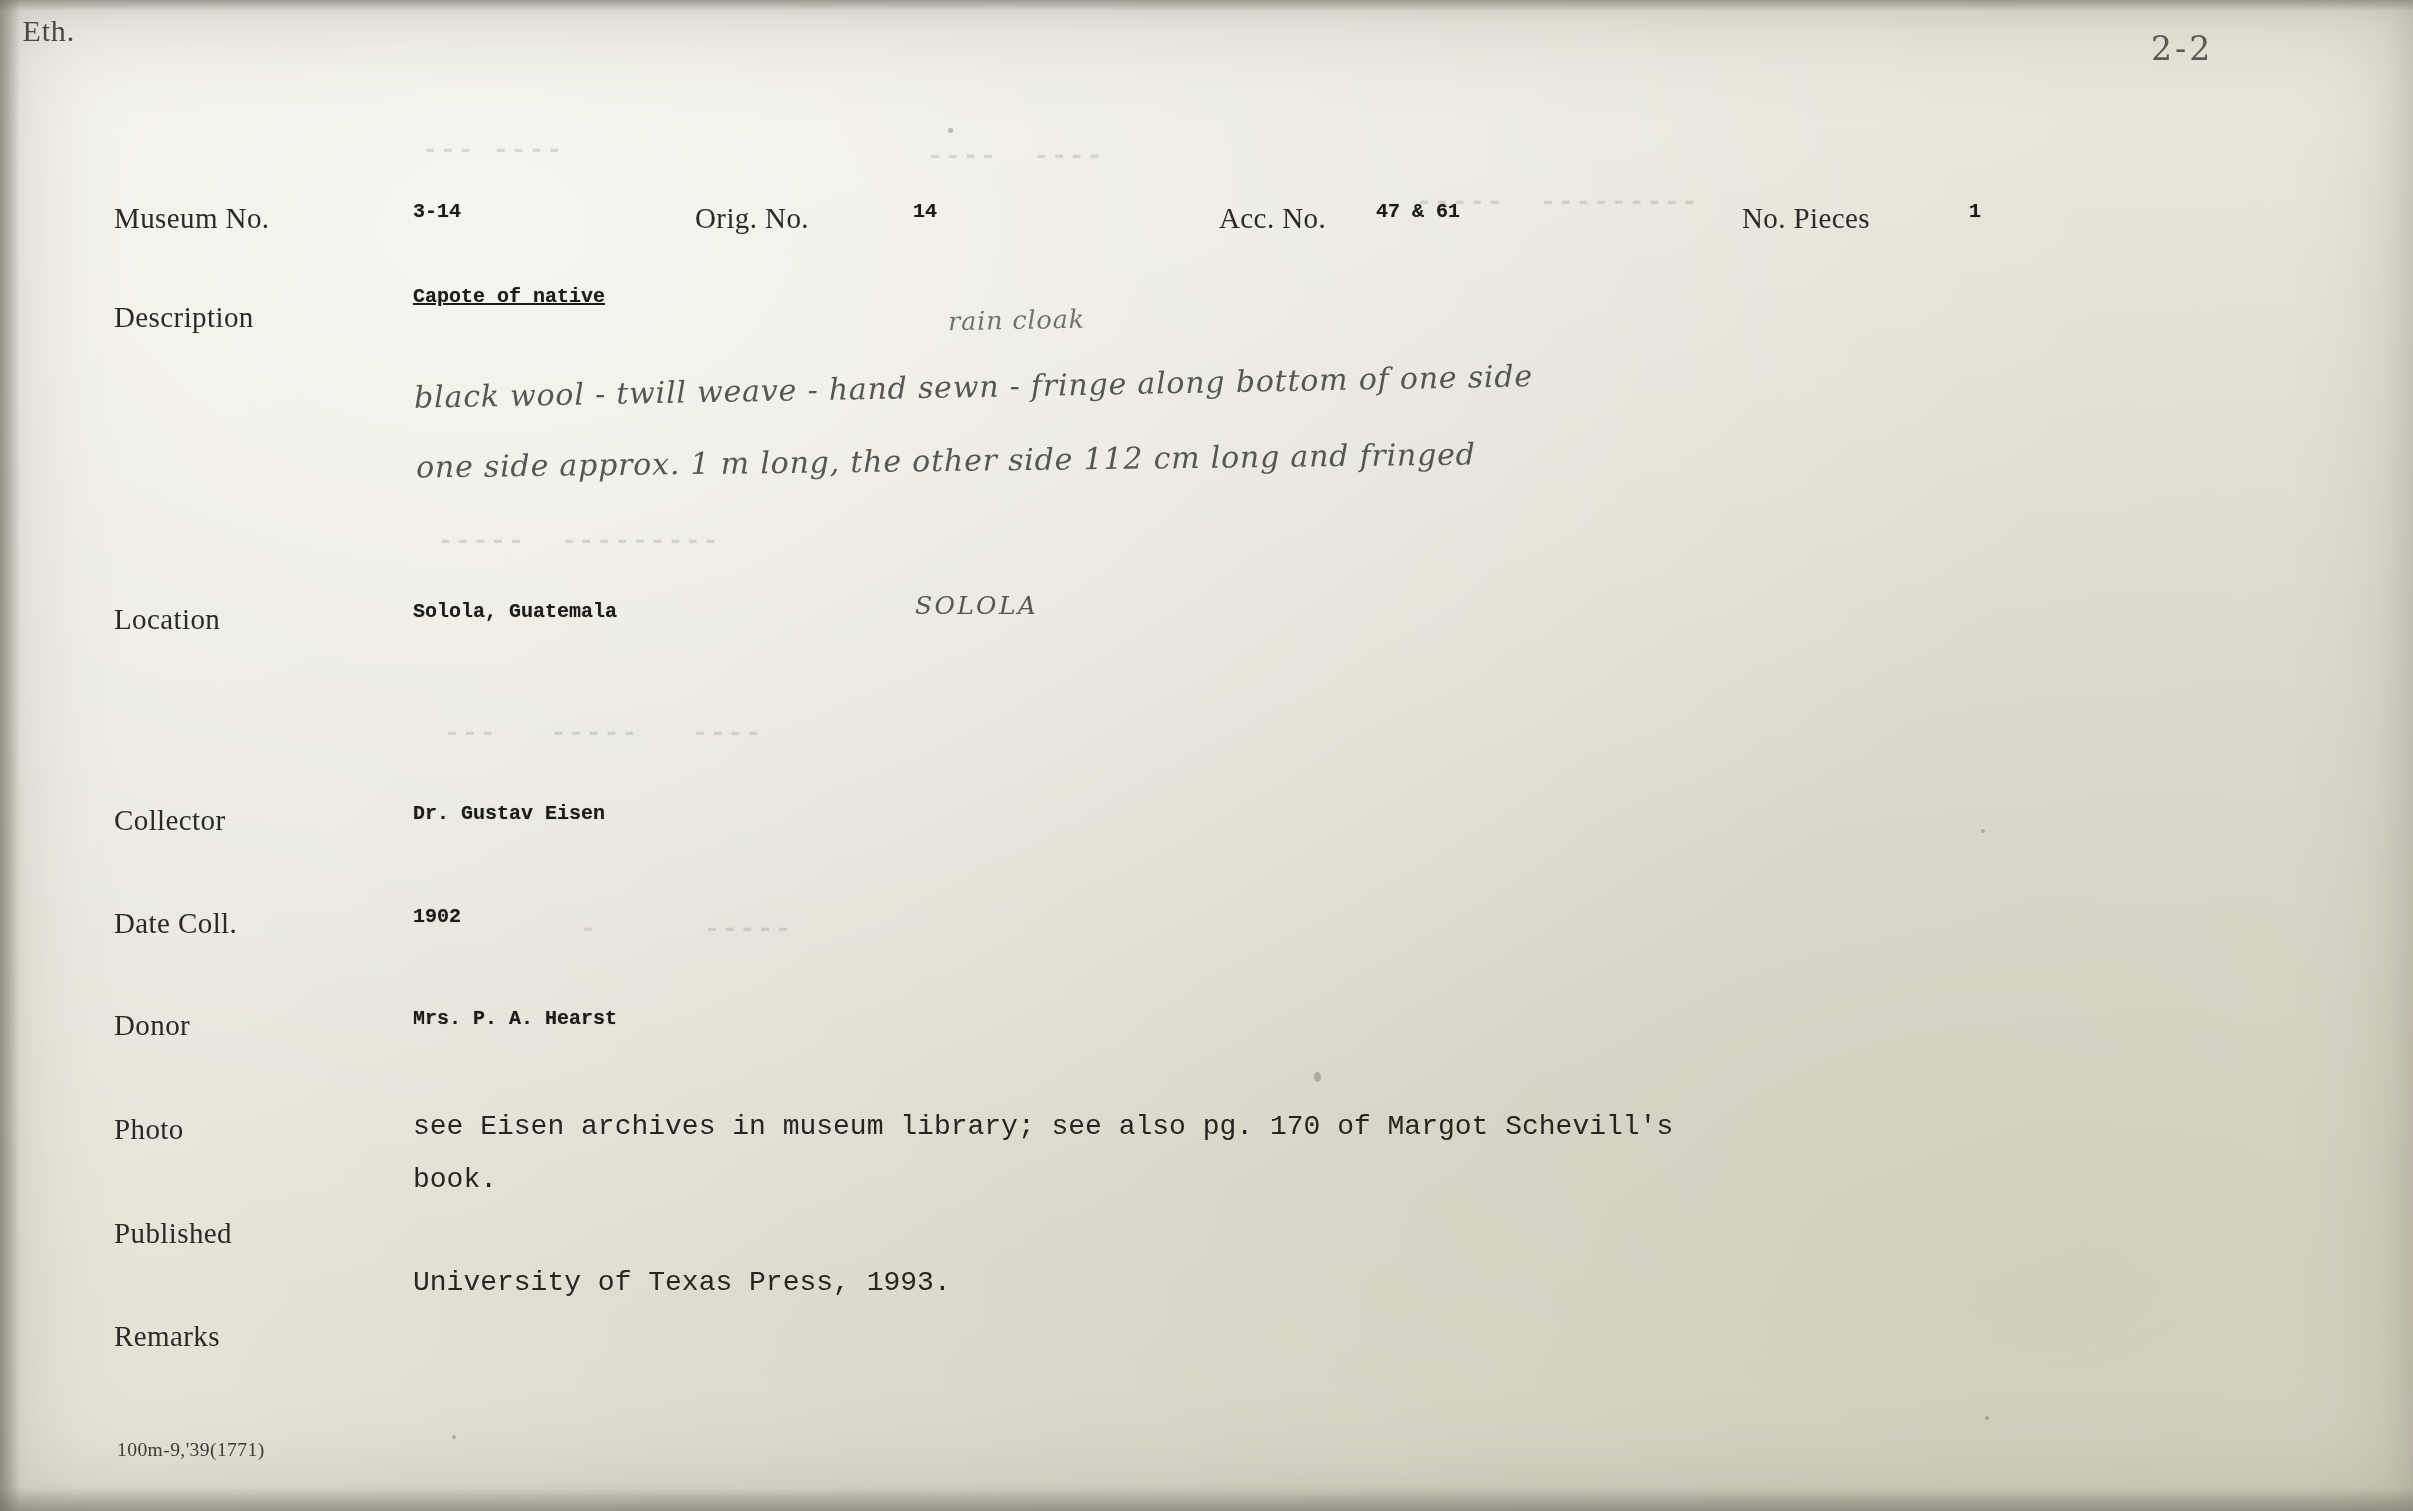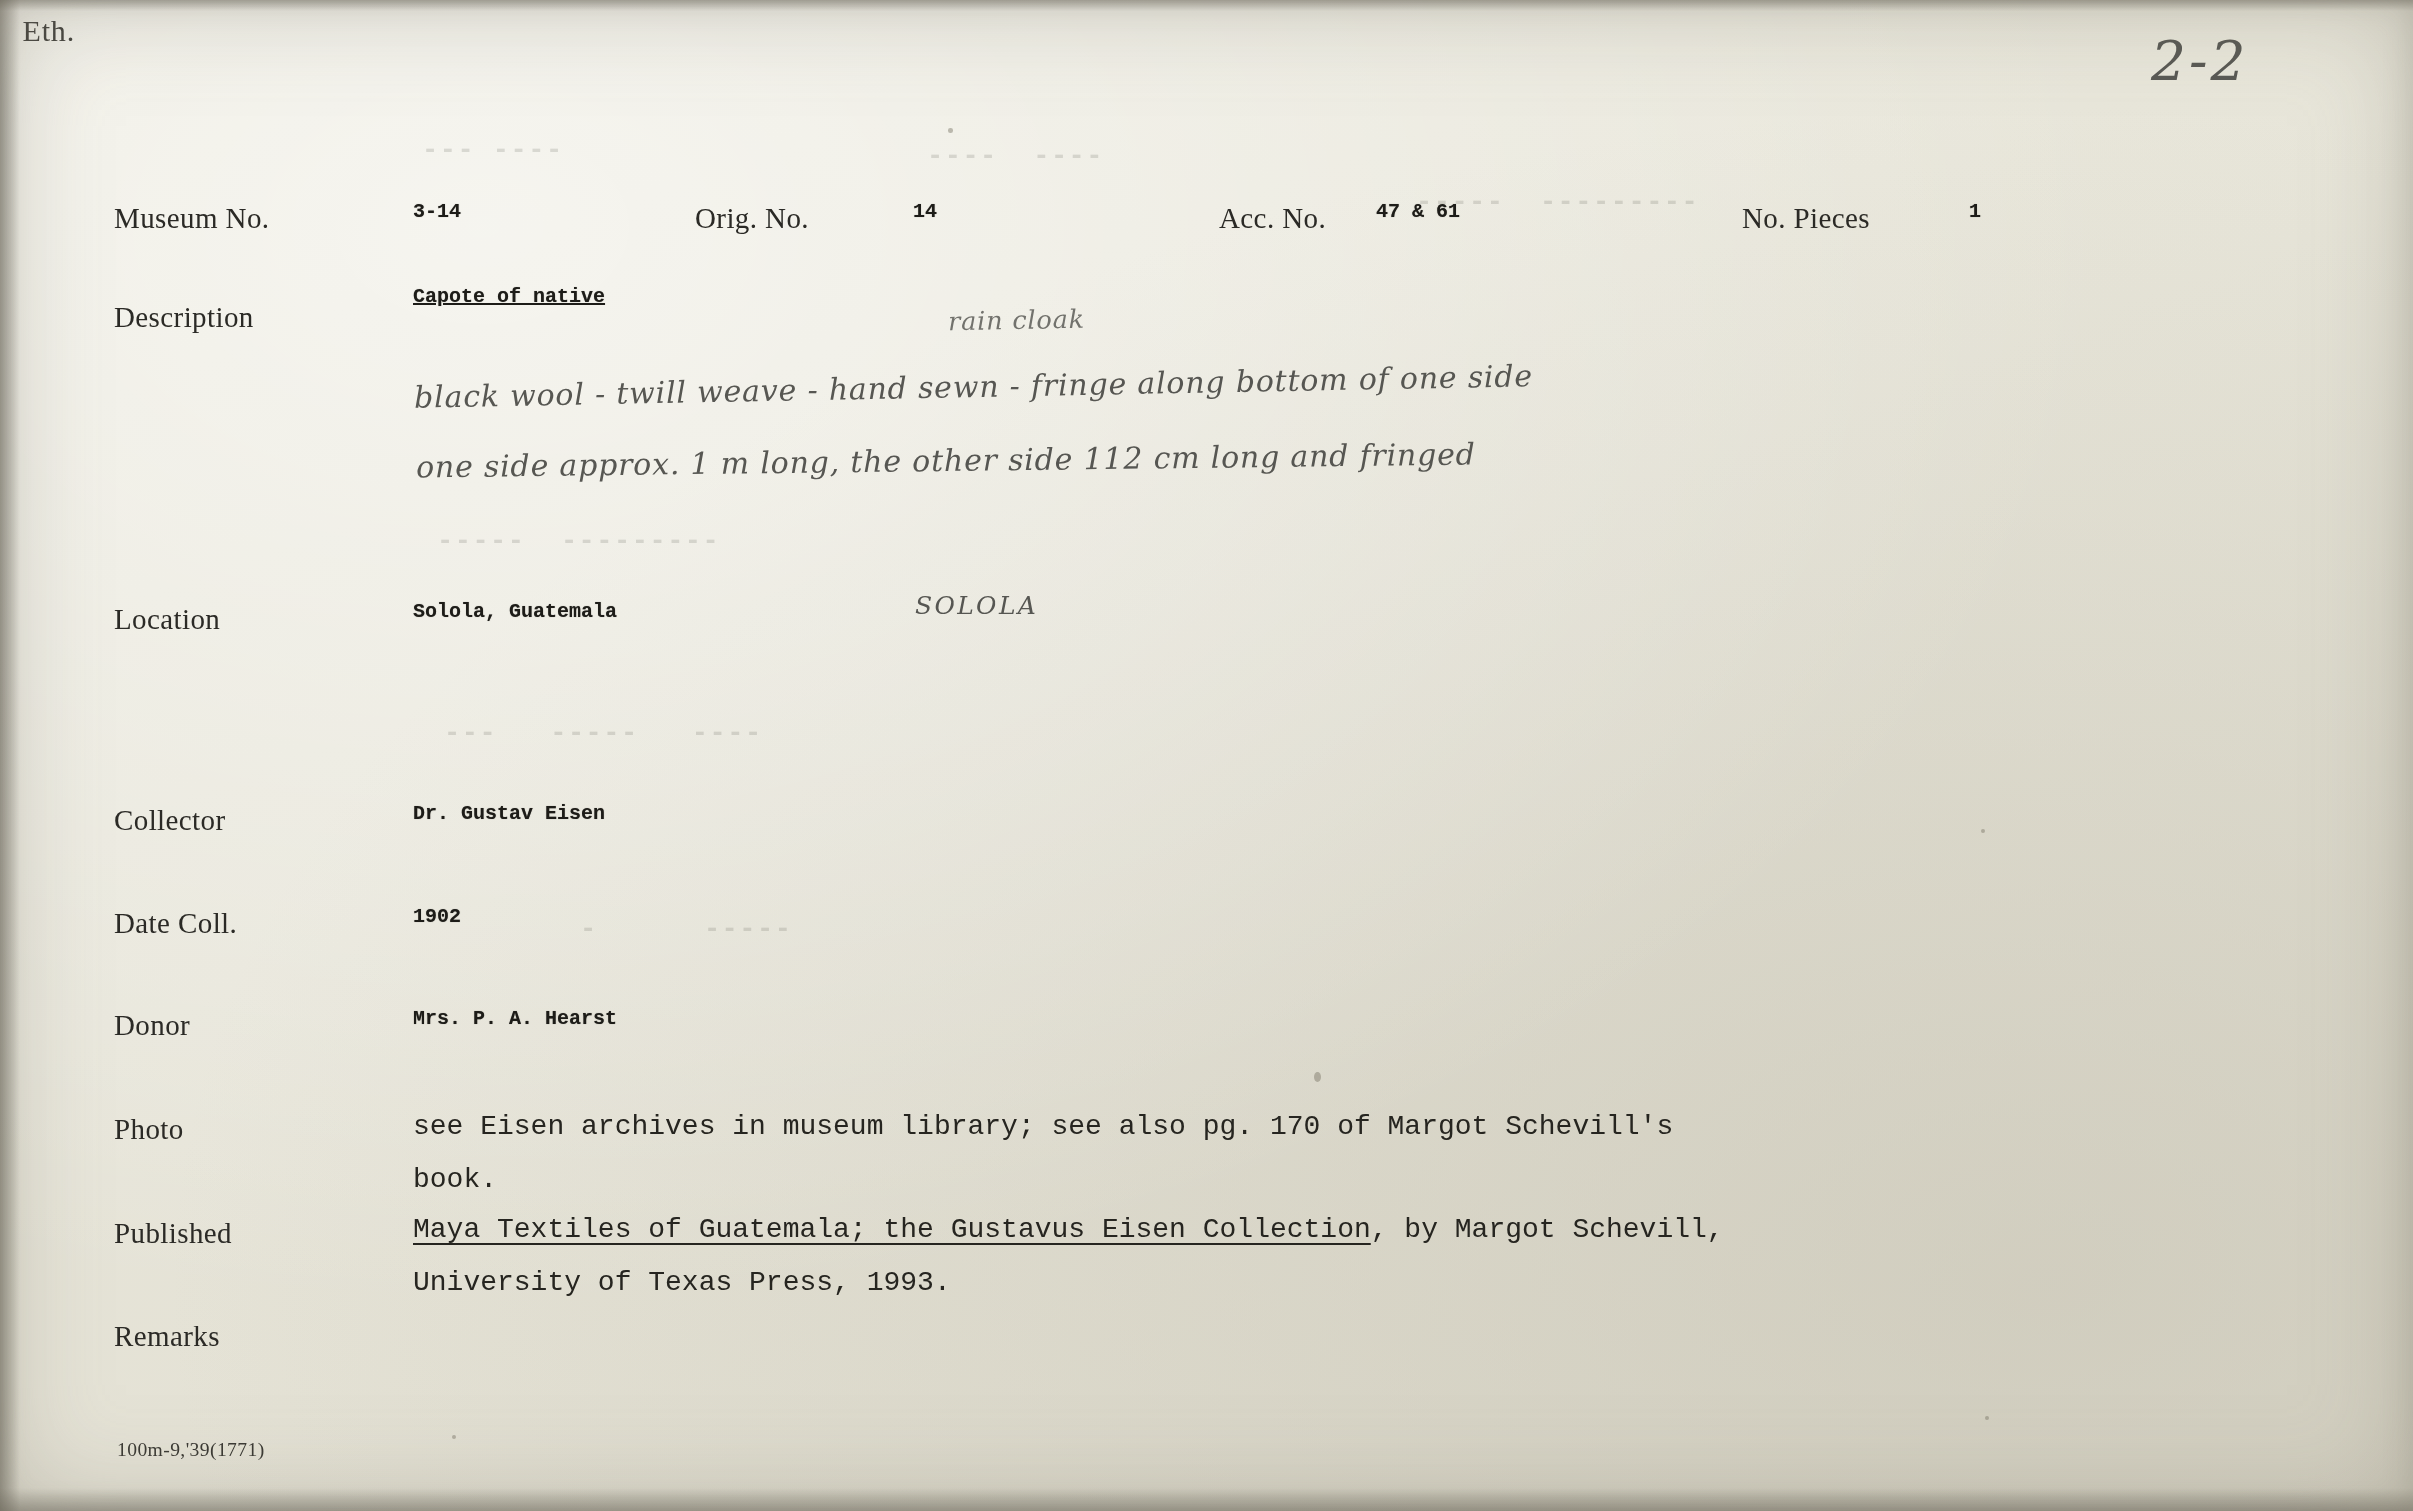--- a/index.html
+++ b/index.html
@@ -86,22 +86,21 @@
     font-family: "DejaVu Serif", serif;
     font-style: italic;
     font-size: 25.6px;
     color: #5d5d58;
     white-space: nowrap;
     opacity: 0.85;
     letter-spacing: 0.8px;
   }
   .corner-num {
     font-family: "DejaVu Serif", serif;
-    font-style: italic;
-    font-size: 55px;
+    font-size: 33px;
     color: #4a4a46;
     opacity: 0.9;
     letter-spacing: 3px;
   }
   .eth {
     font-family: "Liberation Serif", serif;
     font-size: 30px;
     color: #44433e;
     letter-spacing: 0.8px;
   }
@@ -178,23 +177,20 @@
   <div class="abs typed-bold" style="left:413px; top:905px;">1902</div>
 
   <div class="abs serif-label" style="left:114px; top:1009px;">Donor</div>
   <div class="abs typed-bold" style="left:413px; top:1007px;">Mrs. P. A. Hearst</div>
 
   <div class="abs serif-label" style="left:114px; top:1113px;">Photo</div>
   <div class="abs typed" style="left:413px; top:1111px;">see Eisen archives in museum library; see also pg. 170 of Margot Schevill's</div>
   <div class="abs typed" style="left:413px; top:1164px;">book.</div>
 
   <div class="abs serif-label" style="left:114px; top:1217px;">Published</div>
-  <div class="abs" style="left:413px; top:1214px; white-space:nowrap;">
-    <span class="typed underline-typed">Maya Textiles of Guatemala; the Gustavus Eisen Collection</span><span class="typed">, by Margot Schevill,</span>
-  </div>
   <div class="abs typed" style="left:413px; top:1267px;">University of Texas Press, 1993.</div>
 
   <div class="abs serif-label" style="left:114px; top:1320px;">Remarks</div>
   <div class="abs typed" style="left:413px; top:1317px;"></div>
 
   <div class="abs footer-code" style="left:117px; top:1439px;">100m-9,'39(1771)</div>
 
   <div class="speck" style="left:1314px; top:1072px; width:6.8px; height:9.8px;"></div>
   <div class="speck" style="left:948px; top:128px; width:4.5px; height:4.5px;"></div>
   <div class="speck" style="left:1981px; top:829px; width:3.8px; height:3.8px;"></div>

